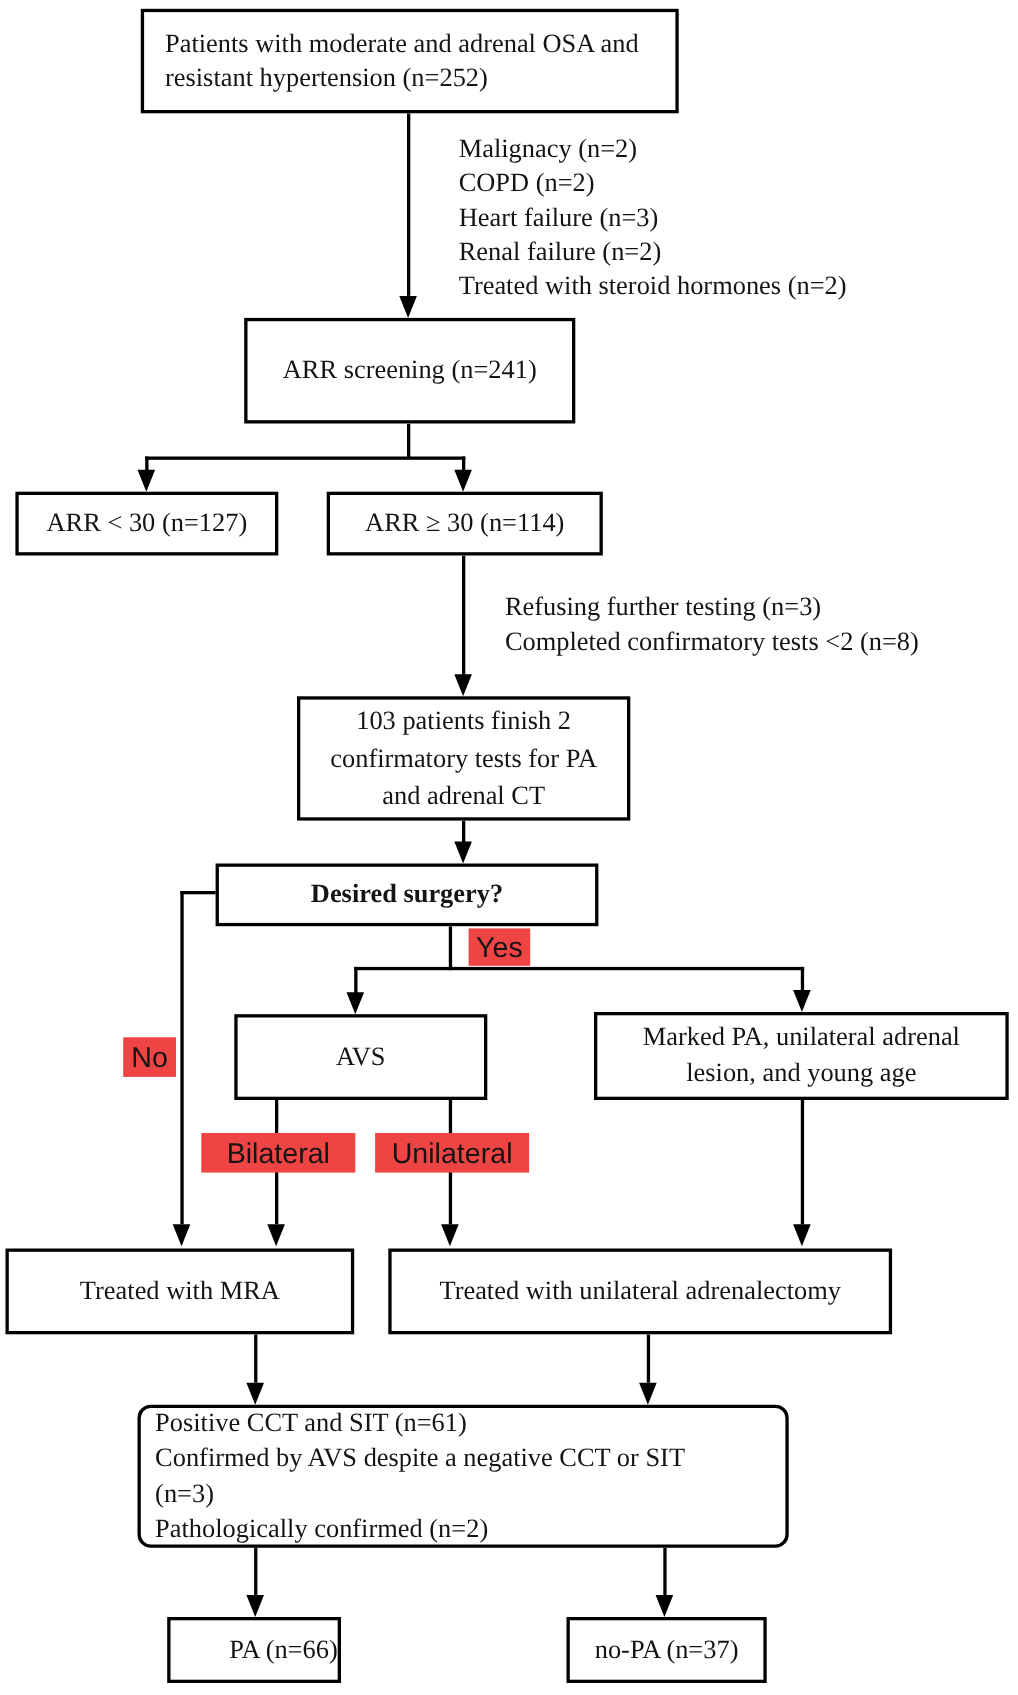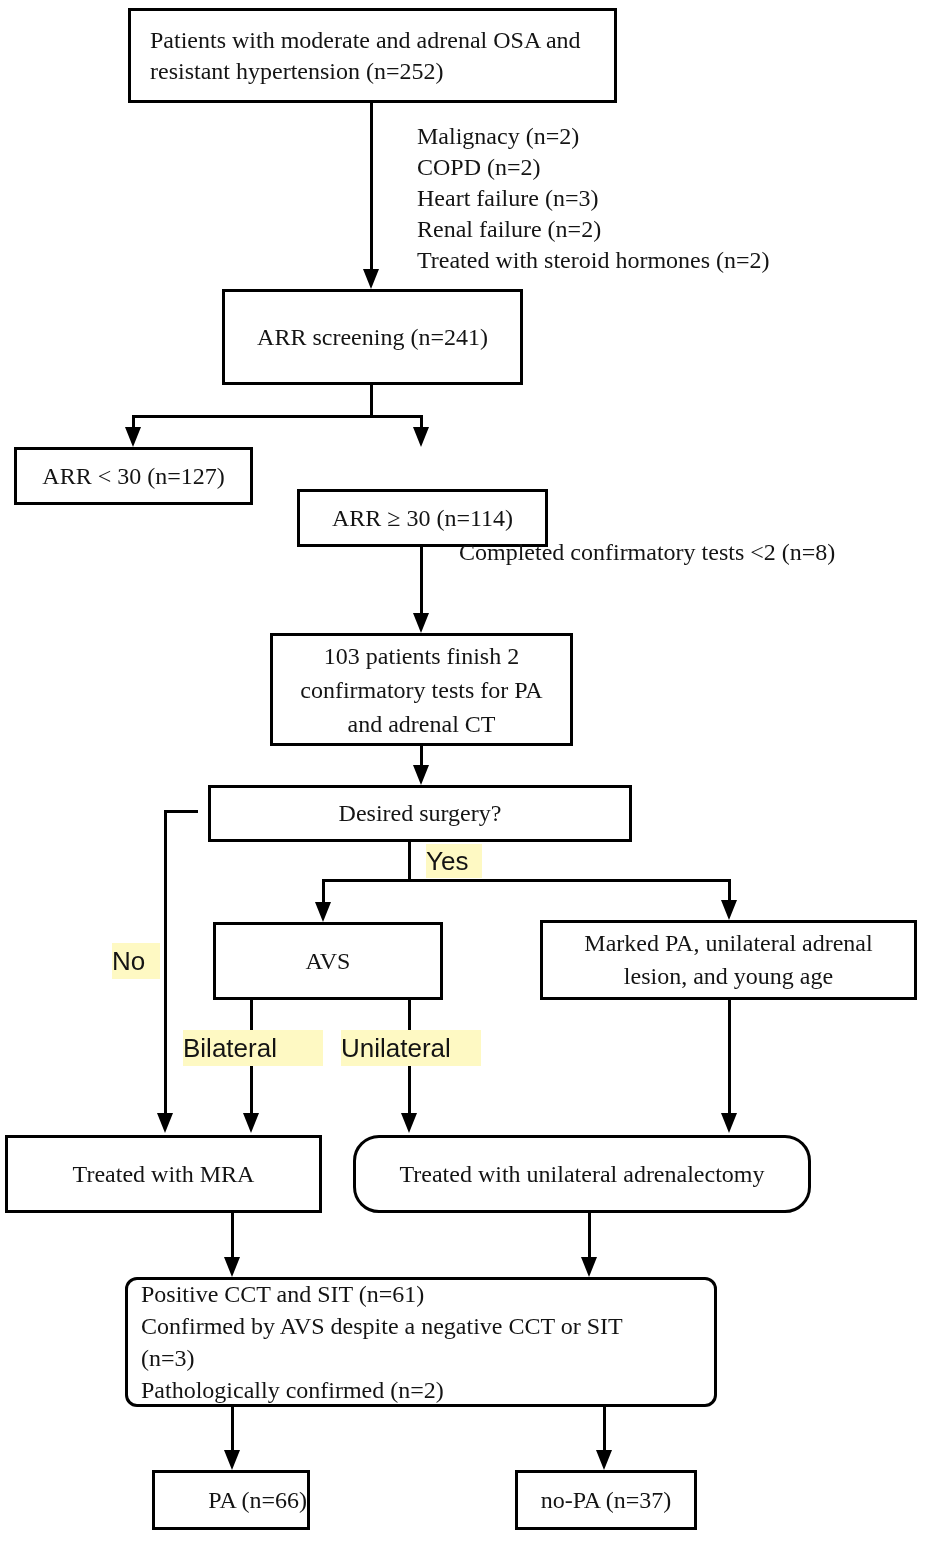--- a/index.html
+++ b/index.html
@@ -47,22 +47,22 @@
     font-size: 24px;
     line-height: 31px;
     white-space: nowrap;
     z-index: 3;
   }
   .elabel {
     position: absolute;
     font-family: "Liberation Sans", sans-serif;
     font-size: 26px;
     line-height: 36px;
-    text-align: left;
-    background: #fef9c3;
+    text-align: center;
+    background: #ef4444;
     white-space: nowrap;
     z-index: 4;
   }
 </style>
 </head>
 <body>
 
 <div id="canvas">
 
   <div class="vline" style="left:370px; top:103px; height:166px;"></div>
@@ -116,48 +116,48 @@
   </div>
 
   <div class="box center" style="left:222px; top:289px; width:301px; height:96px;">
     <div>ARR screening (n=241)</div>
   </div>
 
   <div class="box center" style="left:14px; top:447px; width:239px; height:58px;">
     <div>ARR &lt; 30 (n=127)</div>
   </div>
 
-  <div class="box center" style="left:297px; top:447px; width:251px; height:58px;margin-top:42px;">
+  <div class="box center" style="left:297px; top:447px; width:251px; height:58px;">
     <div>ARR ≥ 30 (n=114)</div>
   </div>
 
   <div class="box center" style="left:270px; top:633px; width:303px; height:113px; line-height:34px;">
     <div>103 patients finish 2</div>
     <div>confirmatory tests for PA</div>
     <div>and adrenal CT</div>
   </div>
 
-  <div class="box center" style="left:208px; top:785px; width:424px; height:57px;">
+  <div class="box center" style="left:196px; top:785px; width:348px; height:57px;font-weight:bold;">
     <div>Desired surgery?</div>
   </div>
 
   <div class="box center" style="left:540px; top:920px; width:377px; height:80px; line-height:33px;">
     <div>Marked PA, unilateral adrenal</div>
     <div>lesion, and young age</div>
   </div>
 
   <div class="box center" style="left:213px; top:922px; width:230px; height:78px;">
     <div>AVS</div>
   </div>
 
   <div class="box center" style="left:5px; top:1135px; width:317px; height:78px;">
     <div>Treated with MRA</div>
   </div>
 
-  <div class="box center" style="left:353px; top:1135px; width:458px; height:78px;border-radius:26px;">
+  <div class="box center" style="left:353px; top:1135px; width:458px; height:78px;">
     <div>Treated with unilateral adrenalectomy</div>
   </div>
 
   <div class="box left" style="left:125px; top:1277px; width:592px; height:130px; padding-left:13px; line-height:32px;border-radius:12px;">
     <div>Positive CCT and SIT (n=61)</div>
     <div>Confirmed by AVS despite a negative CCT or SIT</div>
     <div>(n=3)</div>
     <div>Pathologically confirmed (n=2)</div>
   </div>
 
@@ -171,20 +171,21 @@
 
   <div class="sidetext" style="left:417px; top:121px;">
     <div>Malignacy (n=2)</div>
     <div>COPD (n=2)</div>
     <div>Heart failure (n=3)</div>
     <div>Renal failure (n=2)</div>
     <div>Treated with steroid hormones (n=2)</div>
   </div>
 
   <div class="sidetext" style="left:459px; top:536px; line-height:32px;">
+    <div>Refusing further testing (n=3)</div>
     <div>Completed confirmatory tests &lt;2 (n=8)</div>
   </div>
 
   <div class="elabel" style="left:426px; top:844px; width:56px; line-height:34px;">Yes</div>
 
   <div class="elabel" style="left:112px; top:924px; width:48px;margin-top:19px;">No</div>
 
   <div class="elabel" style="left:183px; top:1030px; width:140px;">Bilateral</div>
 
   <div class="elabel" style="left:341px; top:1030px; width:140px;">Unilateral</div>

